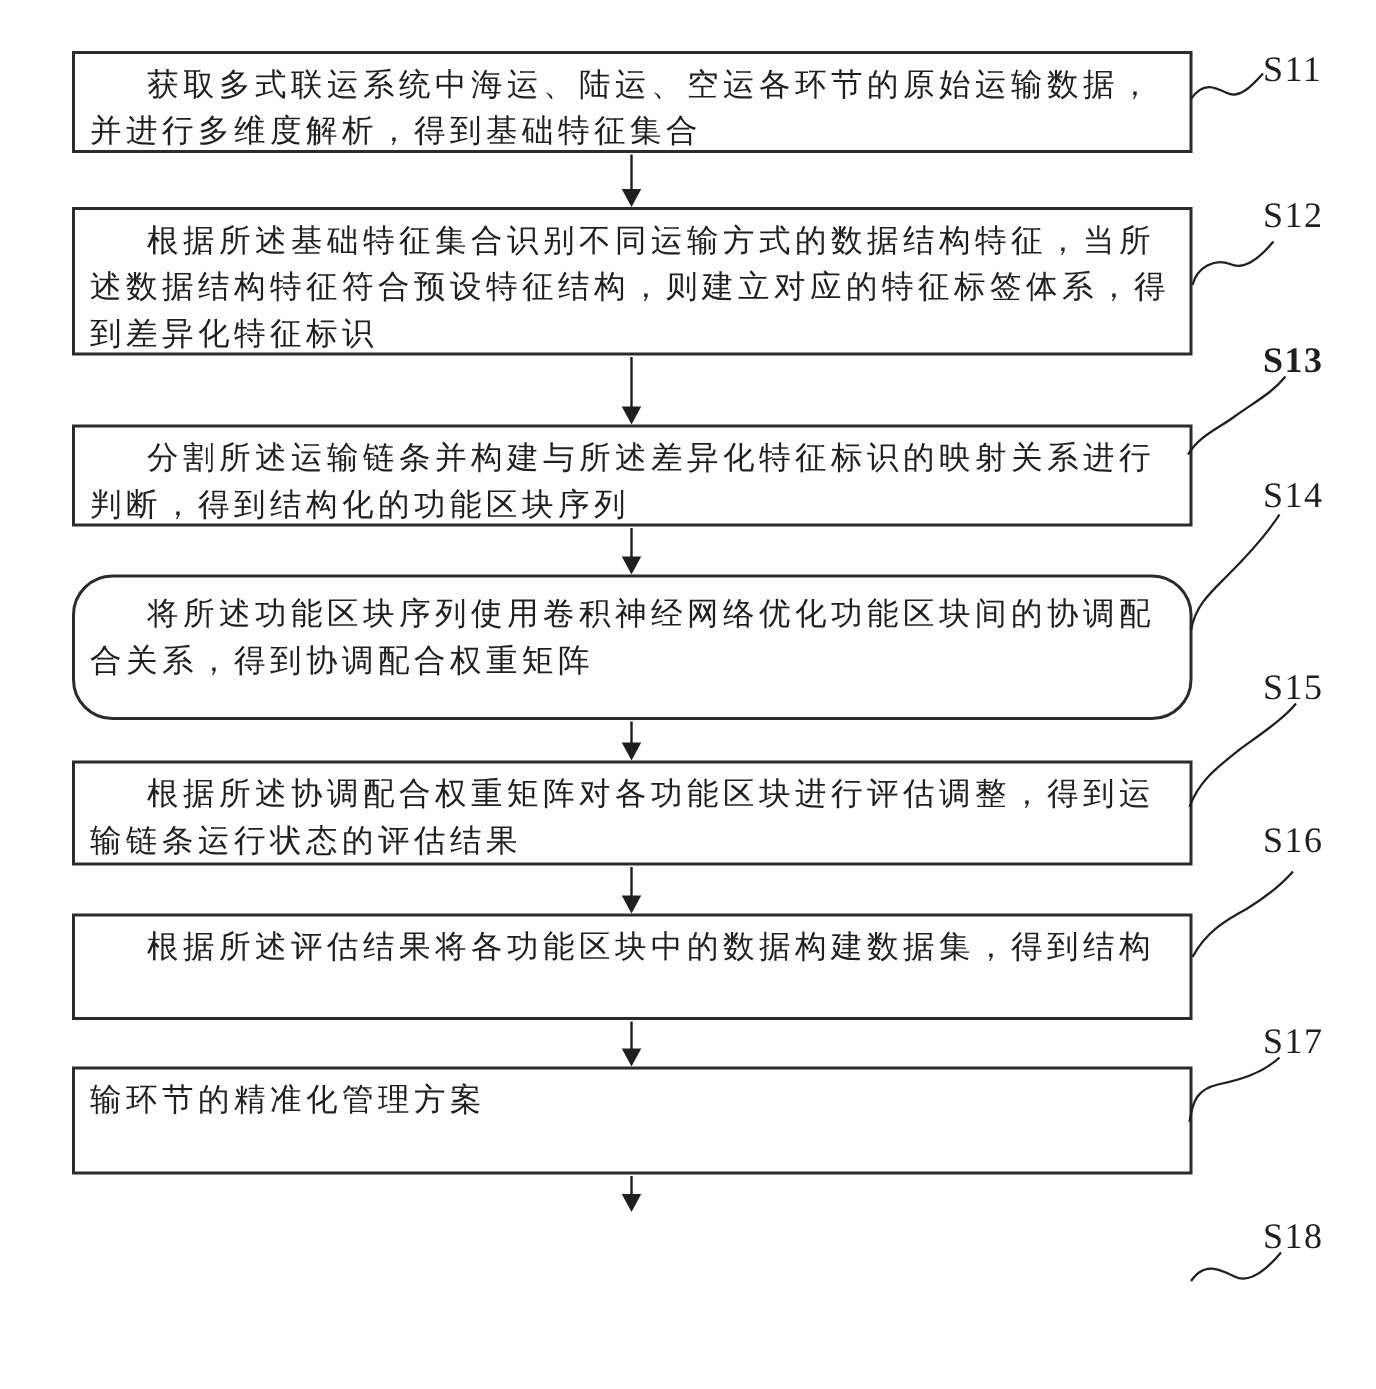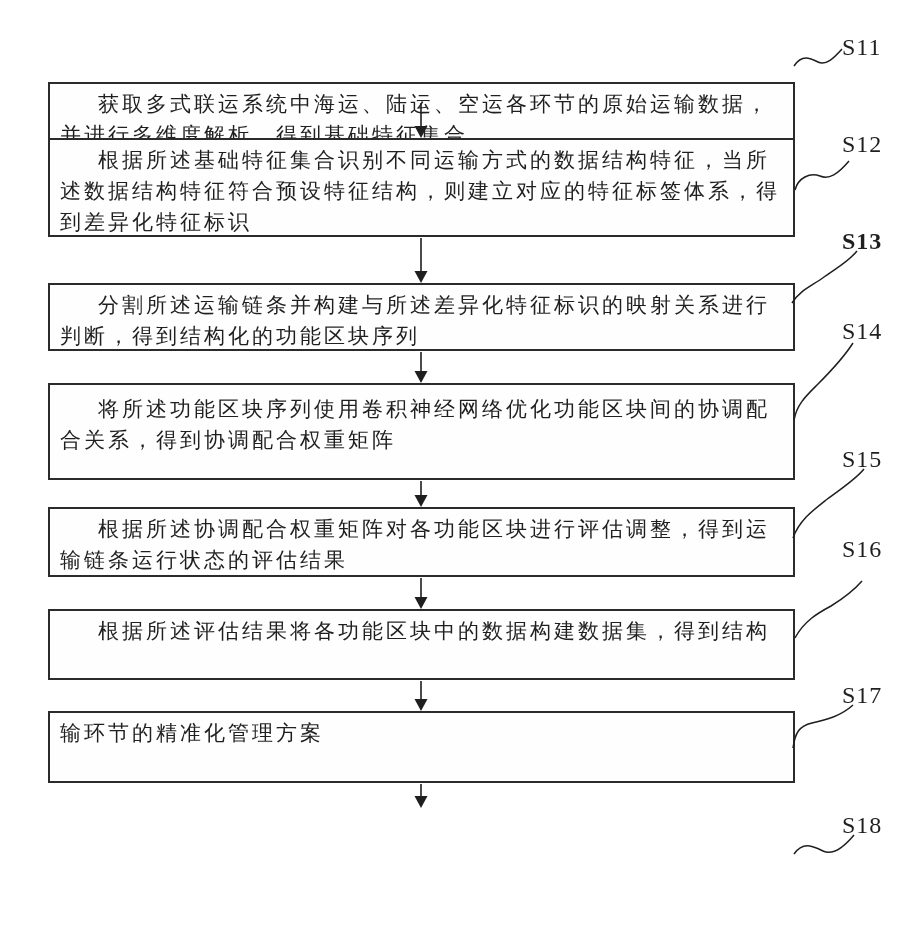--- a/index.html
+++ b/index.html
@@ -31,44 +31,44 @@
     line-height: 31px;
     letter-spacing: 3px;
     white-space: nowrap;
     color: #1f1f1f;
   }
   .step-box .line.first {
     text-indent: 38px;
   }
   .step-box .line:empty { display: none; }
 
-  .b1 { top: 34px;  height: 68px; margin-top: 48px; }
+  .b1 { top: 34px;  height: 68px; }
   .b2 { top: 138px; height: 99px; }
   .b3 { top: 283px; height: 68px; }
-  .b4 { top: 383px; height: 97px; padding-top: 9px; }
+  .b4 { top: 383px; height: 97px; padding-top: 9px; border-radius: 27px; }
   .b5 { top: 507px; height: 70px; }
   .b6 { top: 609px; height: 71px; }
   .b7 { top: 711px; height: 72px; }
   .b8 { top: 808px; height: 102px; padding-top: 18px; }
 
   .step-label {
     position: absolute;
     left: 842px;
     width: 70px;
     font-size: 24px;
     letter-spacing: 1px;
     color: #1f1f1f;
     font-family: "Liberation Serif", serif;
   }
   .l1 { top: 34px; }
   .l2 { top: 131px; }
   .l3 { top: 228px; font-weight: bold; }
   .l4 { top: 318px; }
   .l5 { top: 446px; }
-  .l6 { top: 536px; font-family: Liberation Serif, serif; }
+  .l6 { top: 548px; font-family: Liberation Serif, serif; }
   .l7 { top: 682px; }
   .l8 { top: 812px; }
 
   #connector-overlay {
     position: absolute;
     top: 0; left: 0;
     width: 917px;
     height: 926px;
     pointer-events: none;
   }

